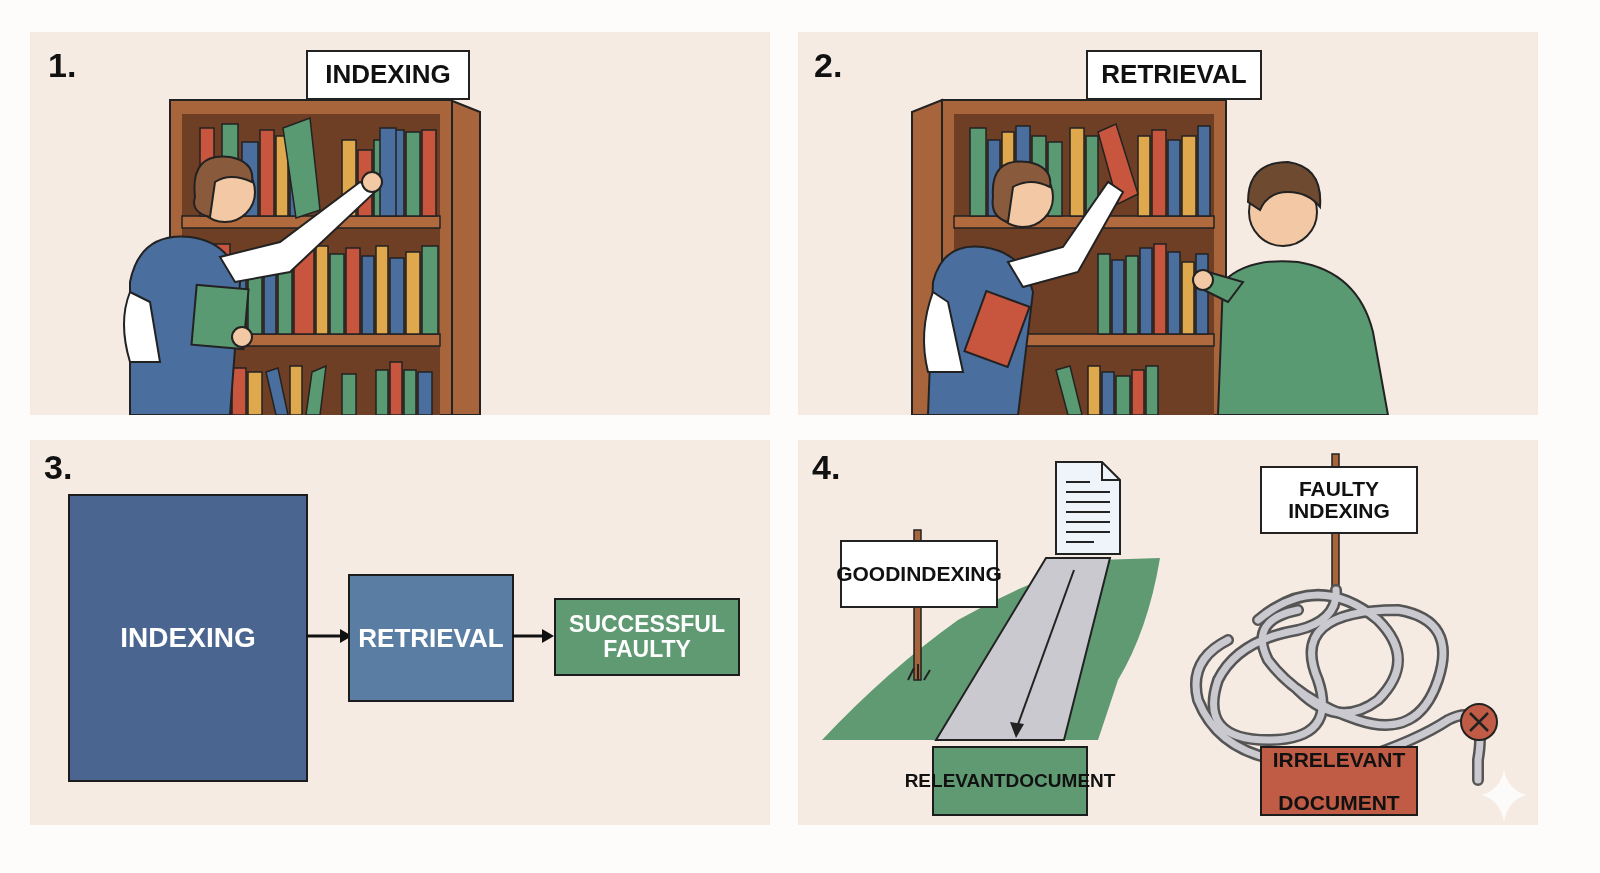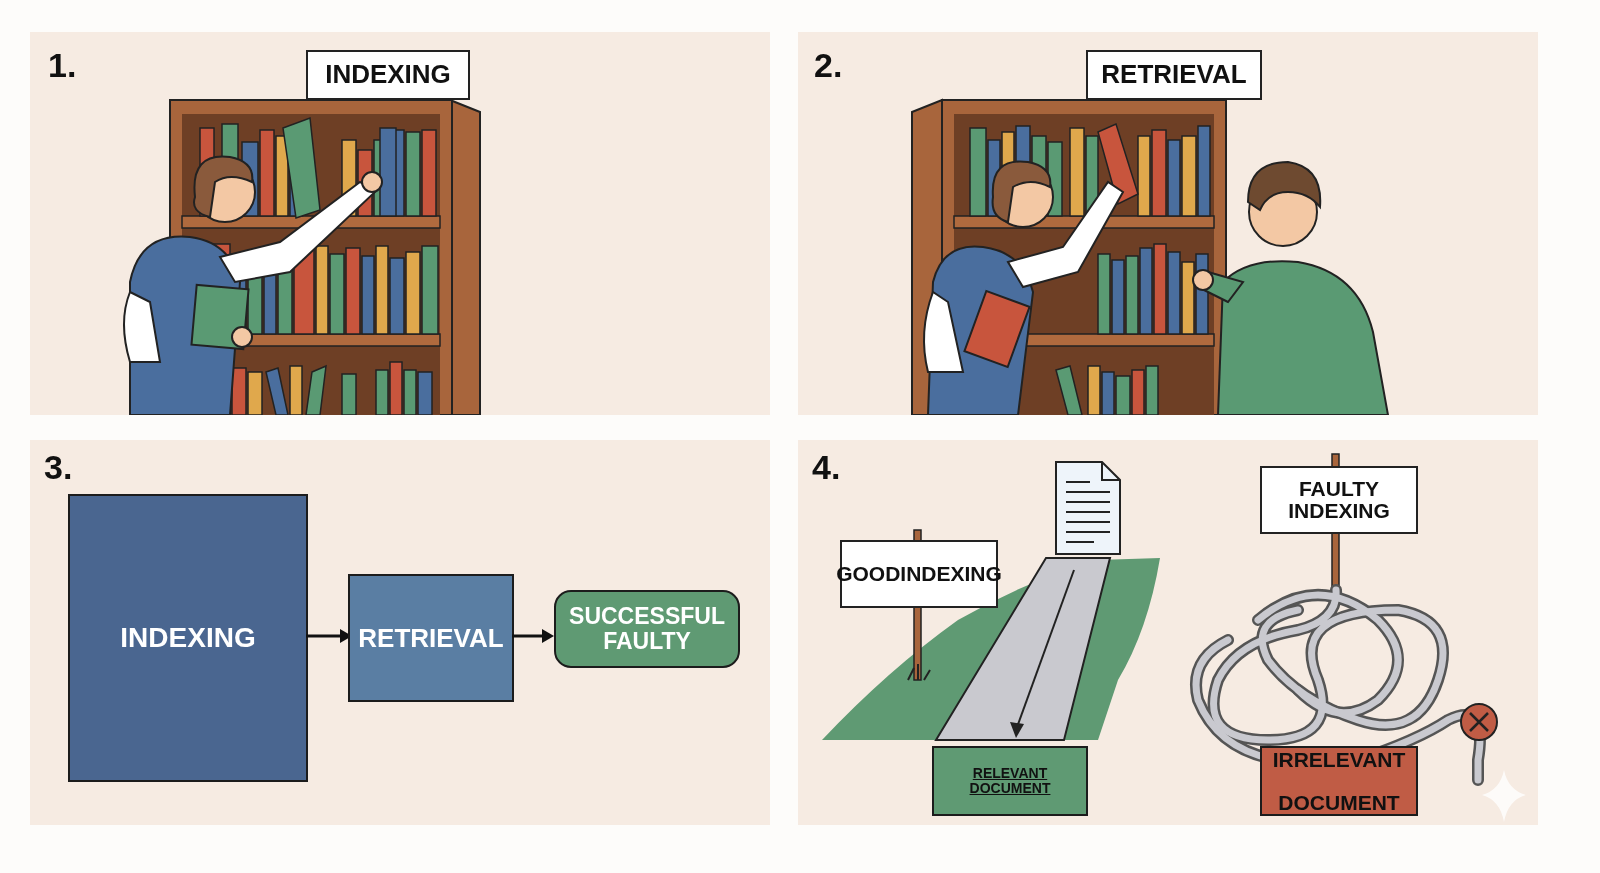--- a/index.html
+++ b/index.html
@@ -147,21 +147,21 @@
   <div class="box" style="left:38px;top:54px;width:236px;height:284px;background:#4a6690;color:#fff;font-size:28px;">INDEXING</div>
   <svg width="48" height="20" style="left:276px;top:186px;">
     <line x1="0" y1="10" x2="36" y2="10" stroke="#111" stroke-width="3"></line>
     <polygon points="34,3 46,10 34,17" fill="#111"></polygon>
   </svg>
   <div class="box" style="left:318px;top:134px;width:162px;height:124px;background:#5a7ea3;color:#fff;font-size:26px;">RETRIEVAL</div>
   <svg width="44" height="20" style="left:482px;top:186px;">
     <line x1="0" y1="10" x2="32" y2="10" stroke="#111" stroke-width="3"></line>
     <polygon points="30,3 42,10 30,17" fill="#111"></polygon>
   </svg>
-  <div class="box" style="left:524px;top:150px;width:182px;height:74px;background:#5f9a73;color:#fff;font-size:23px;flex-direction:column;border-radius:17px;">
+  <div class="box" style="left:524px;top:158px;width:182px;height:74px;background:#5f9a73;color:#fff;font-size:23px;flex-direction:column;">
     <span>SUCCESSFUL</span>
     <span>FAULTY</span>
   </div>
 </div>
 
 <div class="panel" style="left:798px;top:440px;width:740px;height:385px;">
   <div class="num" style="left:14px;top:8px;">4.</div>
   <svg width="740" height="385" style="left:0;top:0;">
 
     <path d="M24,300 Q90,230 160,180 Q230,140 300,120 L362,118 Q350,190 320,240 L300,300 Z" fill="#5f9a73"></path>
@@ -206,21 +206,21 @@
   </svg>
 
   <div class="sign" style="left:42px;top:100px;width:154px;height:64px;font-size:21px;">
     <span>GOOD</span>
     <span>INDEXING</span>
   </div>
   <div class="sign" style="left:462px;top:26px;width:154px;height:64px;font-size:21px;flex-direction:column;">
     <span>FAULTY</span>
     <span>INDEXING</span>
   </div>
-  <div class="box" style="left:134px;top:306px;width:152px;height:66px;background:#5f9a73;color:#111;font-size:14px;flex-direction:column;text-decoration:underline;">
+  <div class="box" style="left:134px;top:306px;width:152px;height:66px;background:#5f9a73;color:#111;font-size:19px;">
     <span>RELEVANT</span>
     <span>DOCUMENT</span>
   </div>
   <div class="box" style="left:462px;top:306px;width:154px;height:66px;background:#c05c45;color:#111;font-size:21px;flex-direction:column;justify-content:space-between;">
     <span>IRRELEVANT</span>
     <span>DOCUMENT</span>
   </div>
 </div>
 
 </body></html>

